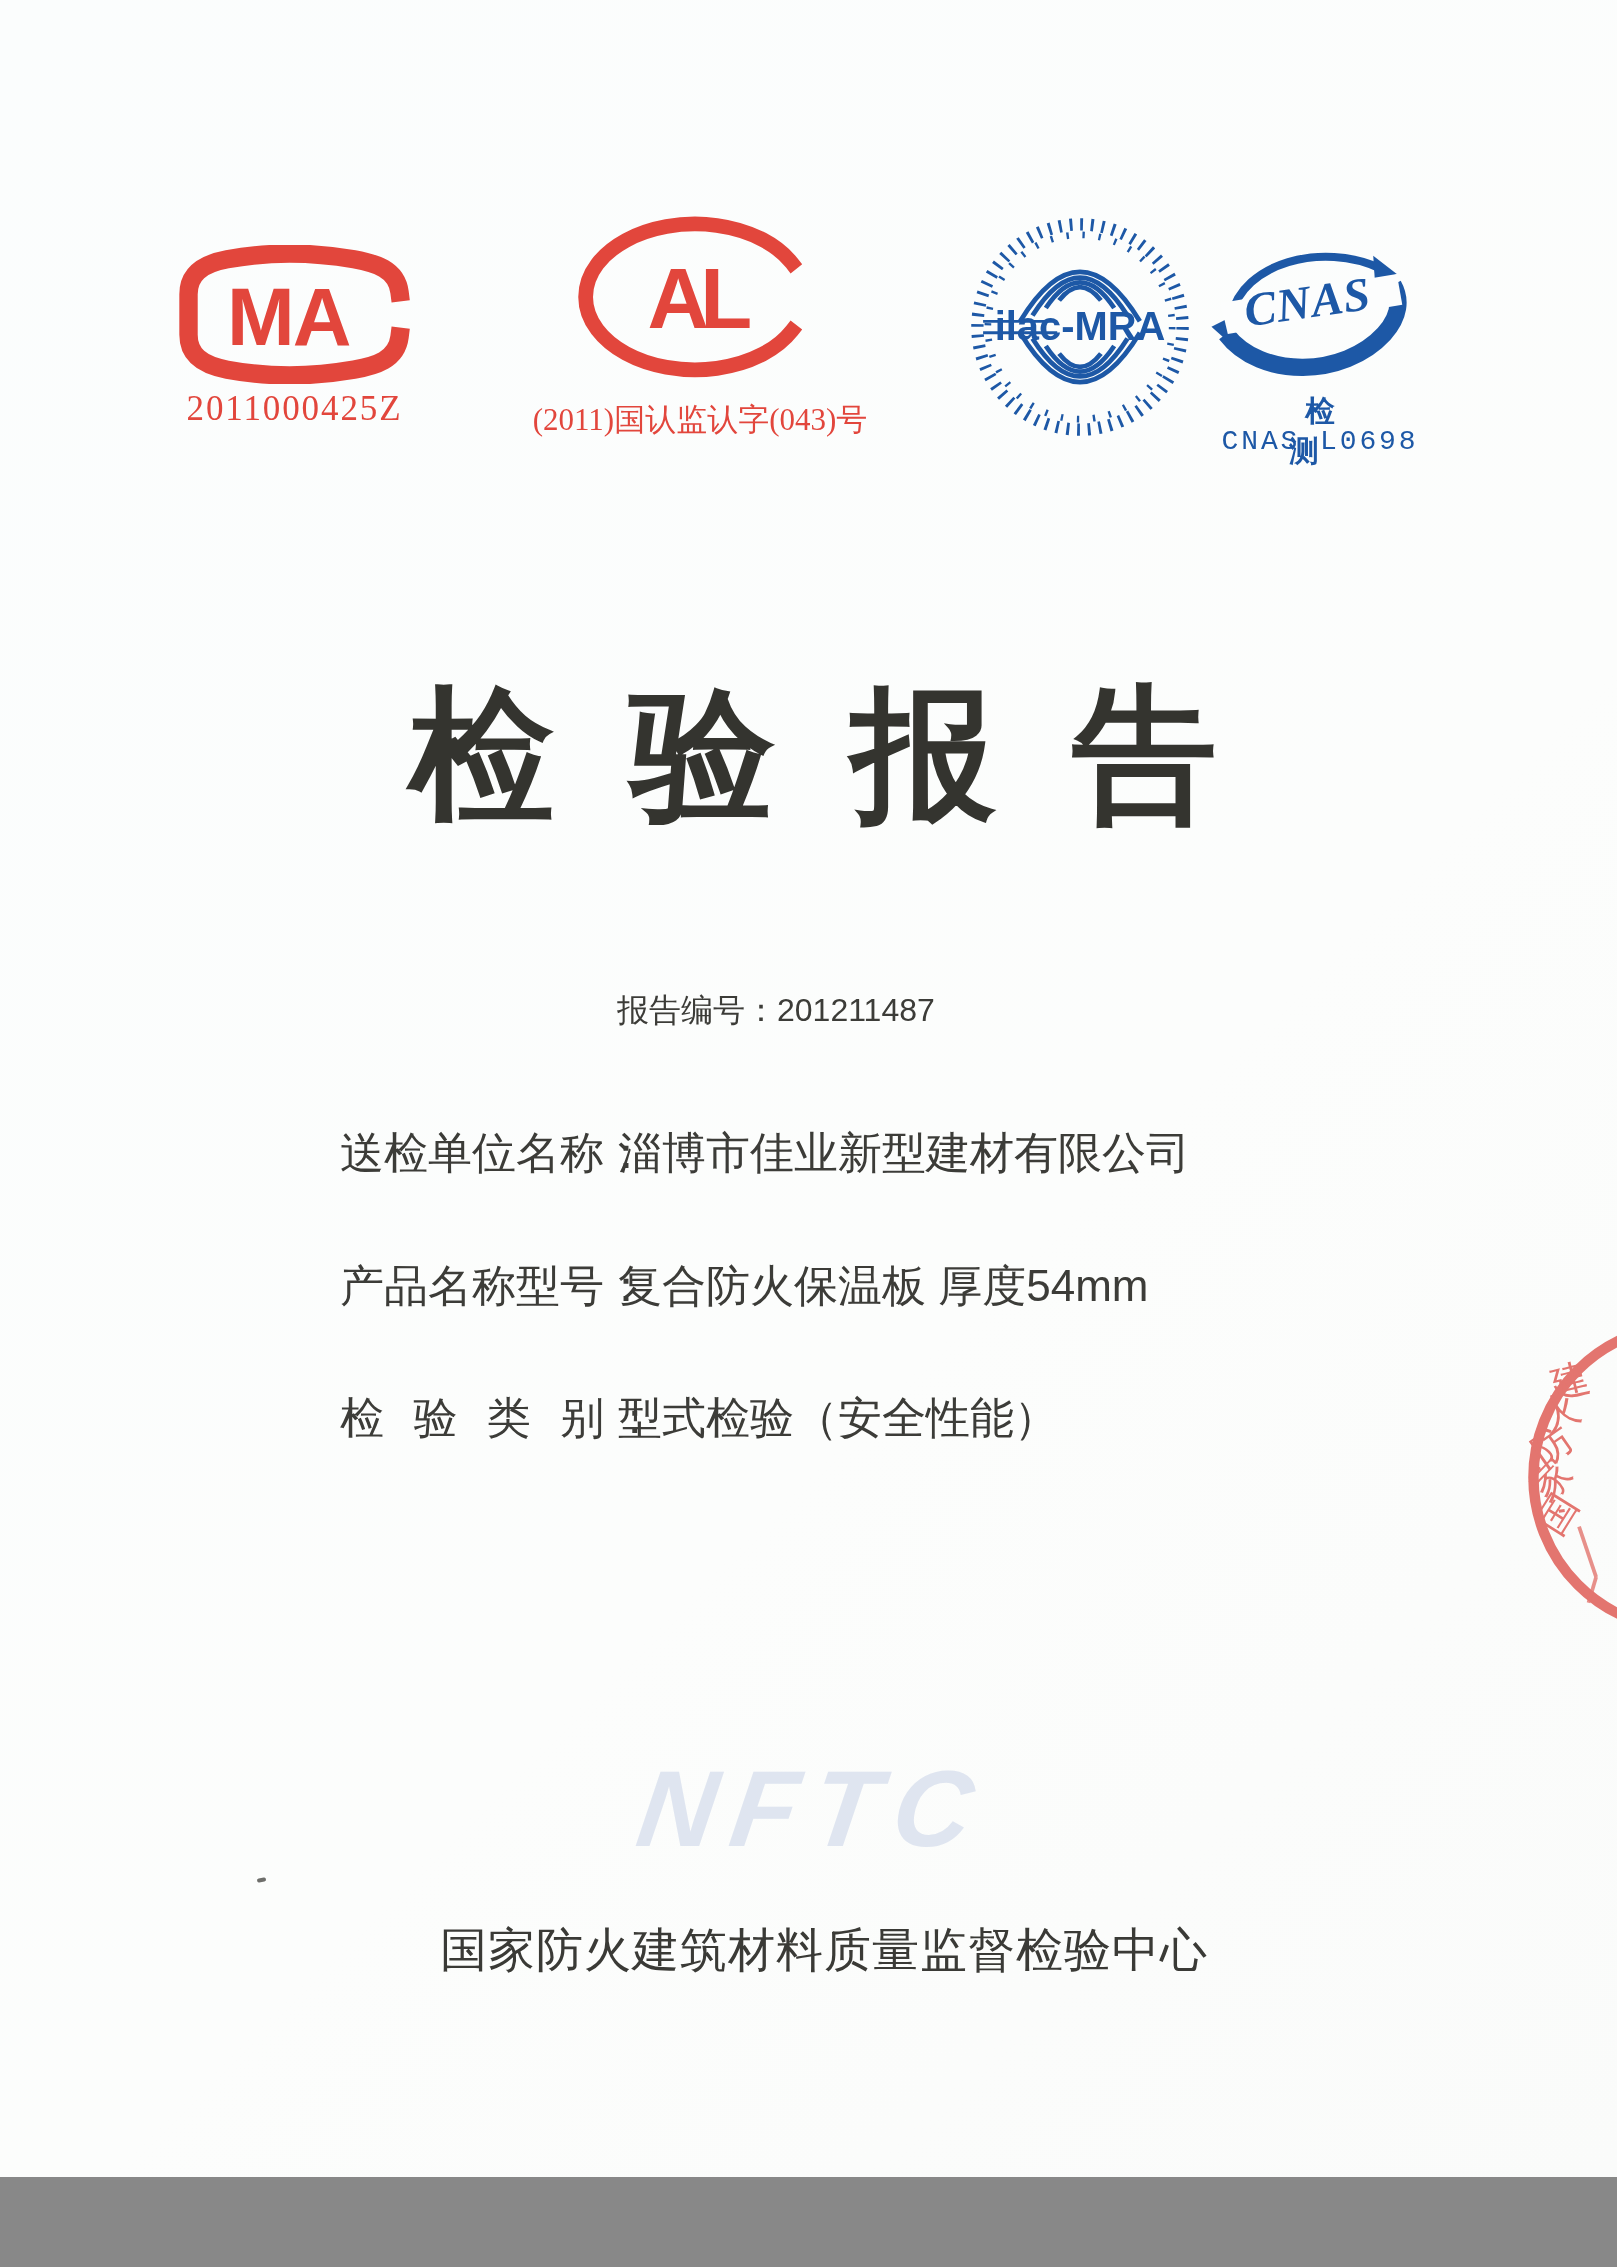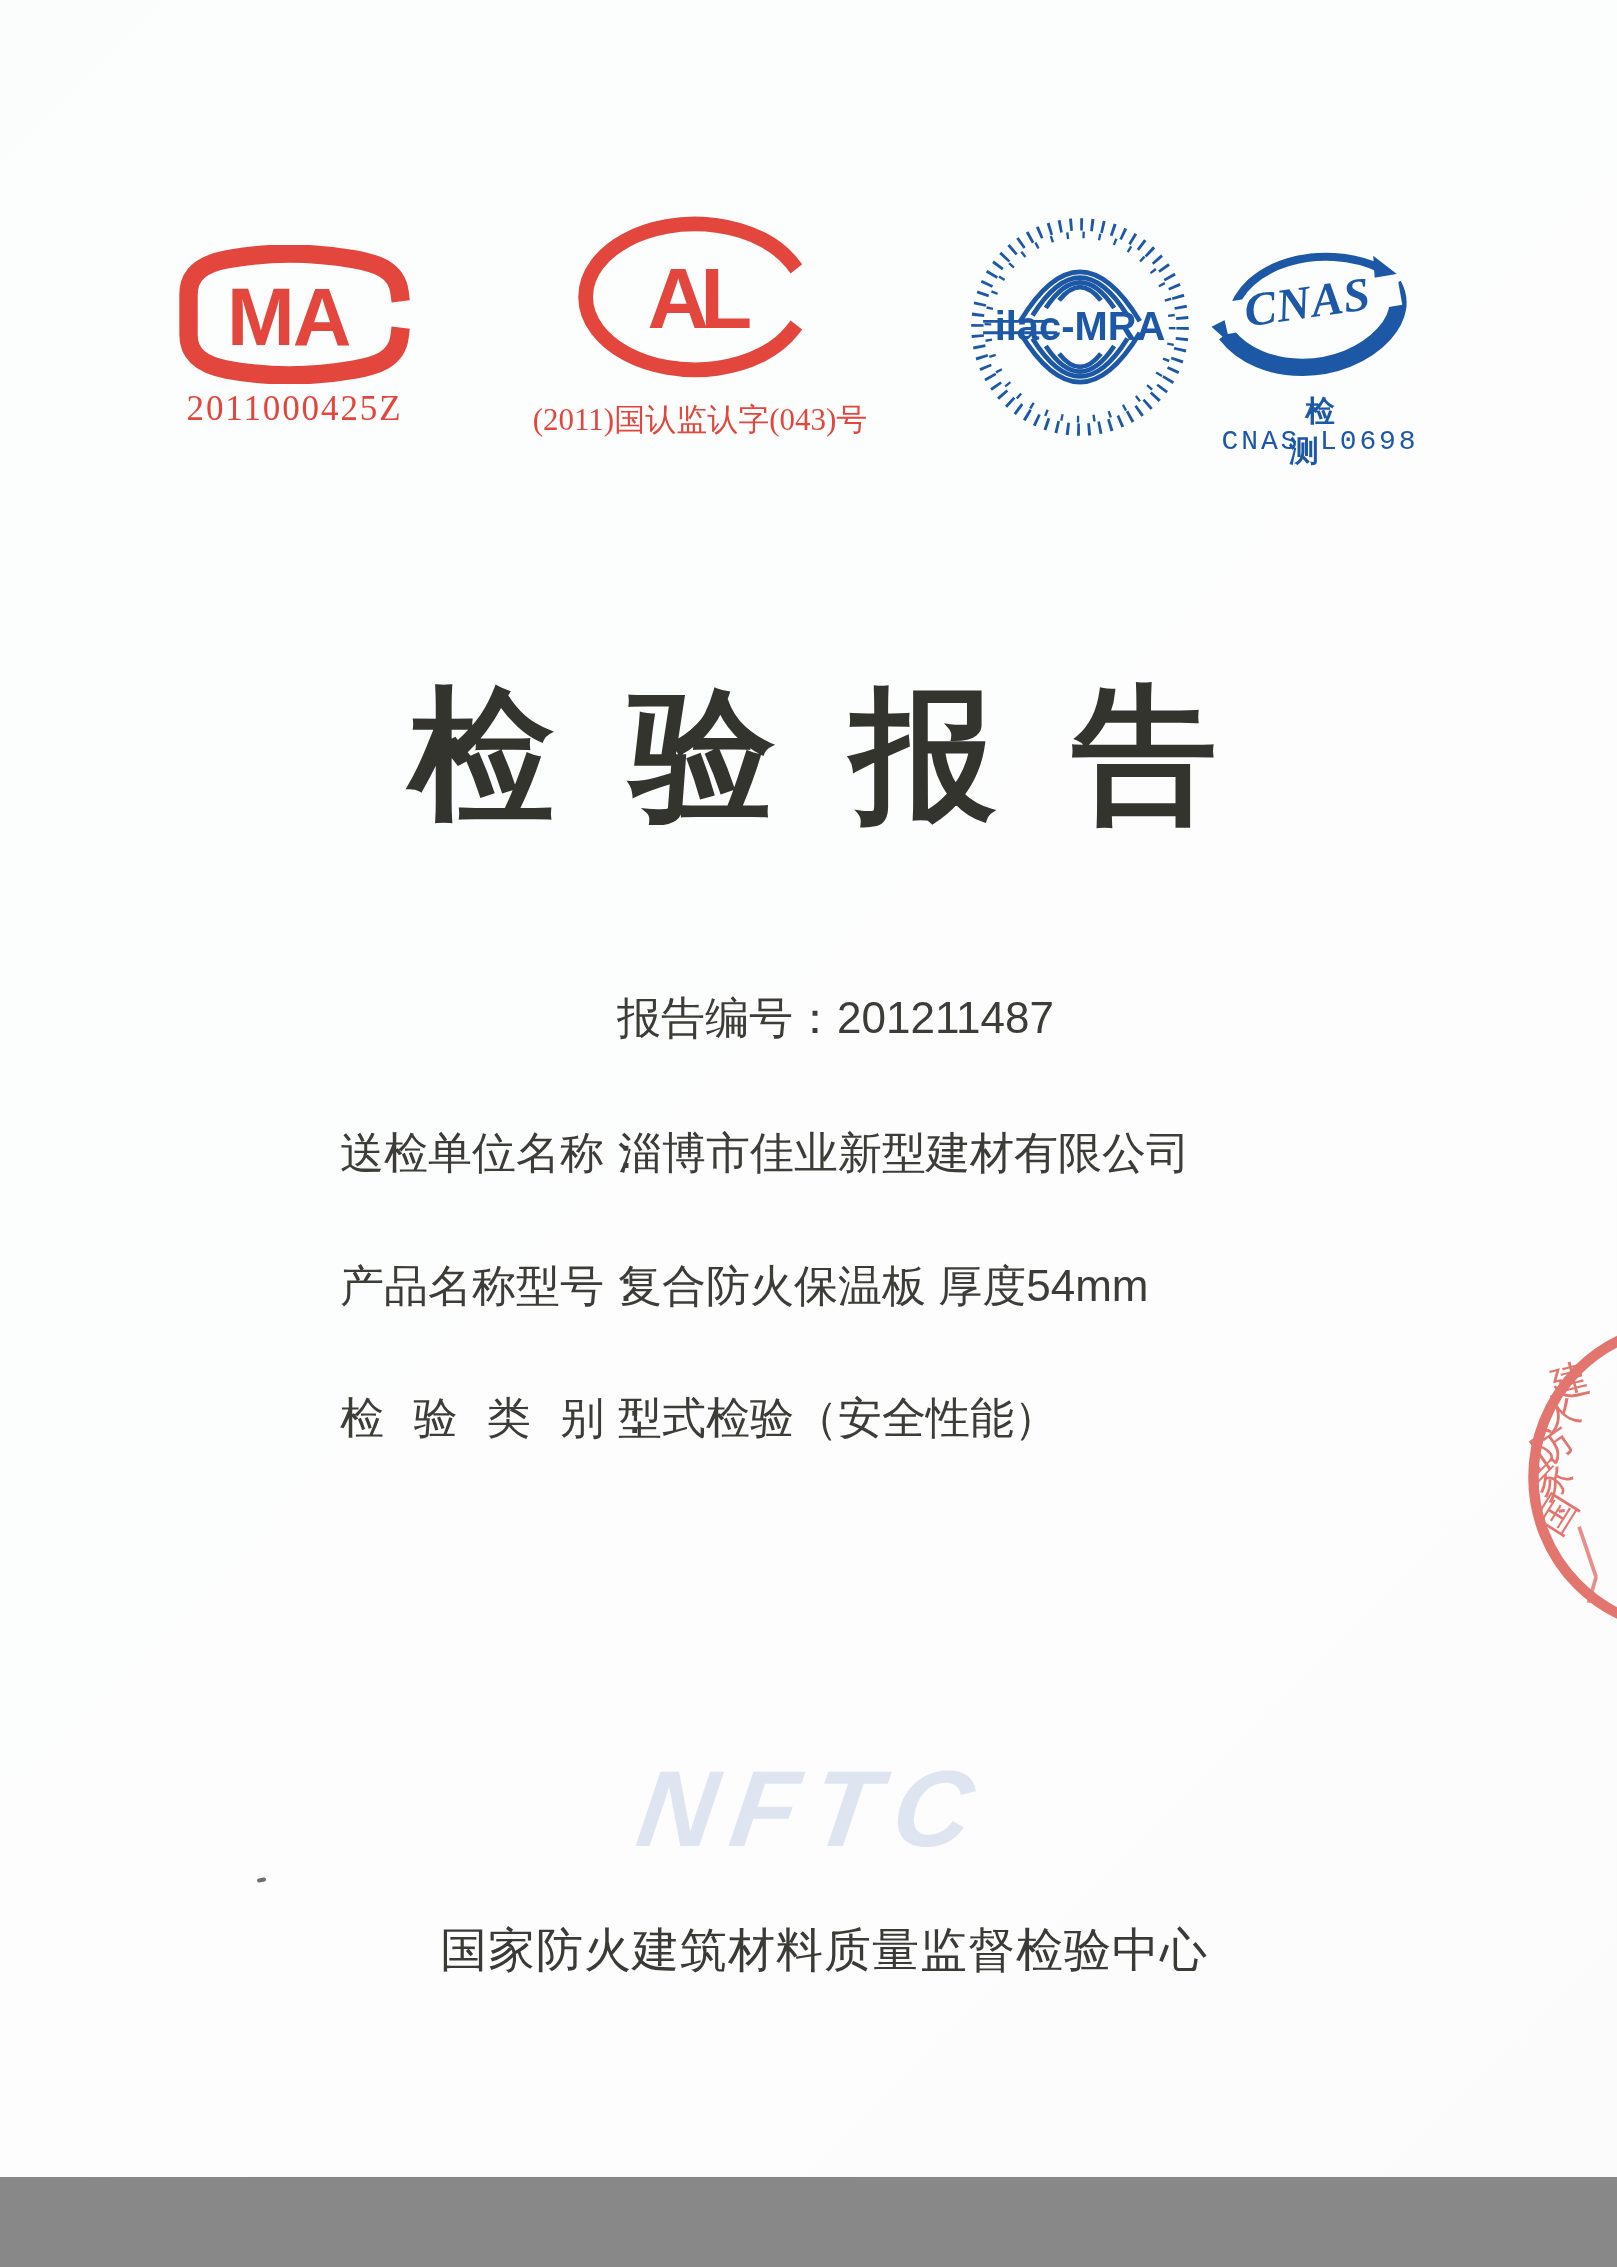--- a/index.html
+++ b/index.html
@@ -33,21 +33,21 @@
 
   
   .doc-title{
     left:409px;top:676px;
     font-size:145px;font-weight:bold;line-height:1.1;
     letter-spacing:76px;white-space:nowrap;
     color:#34342f;
   }
 
   
-  .report-line{left:617px;top:989px;font-size:44px;white-space:nowrap;color:#3c3c38;}
+  .report-line{left:617px;top:989px;font-size:32px;white-space:nowrap;color:#3c3c38;}
   .field{left:340px;font-size:44px;white-space:nowrap;color:#3c3c38;}
   .field .label{display:inline-block;width:278px;}
   .field .label.spread{letter-spacing:8.6px;}
   .field-1{top:1124px;}
   .field-2{top:1257px;}
   .field-3{top:1389px;}
 
   
   .stamp{left:1428px;top:1325px;width:190px;height:316px;opacity:.88;}
   .stamp text{font-size:41px;fill:#e0635c;font-family:"Liberation Sans","DejaVu Sans",sans-serif;}

